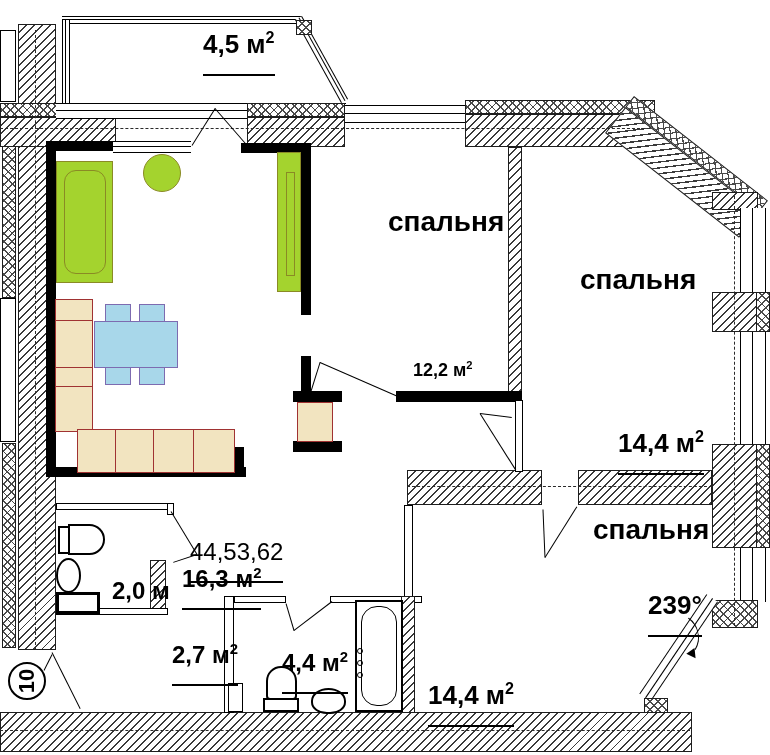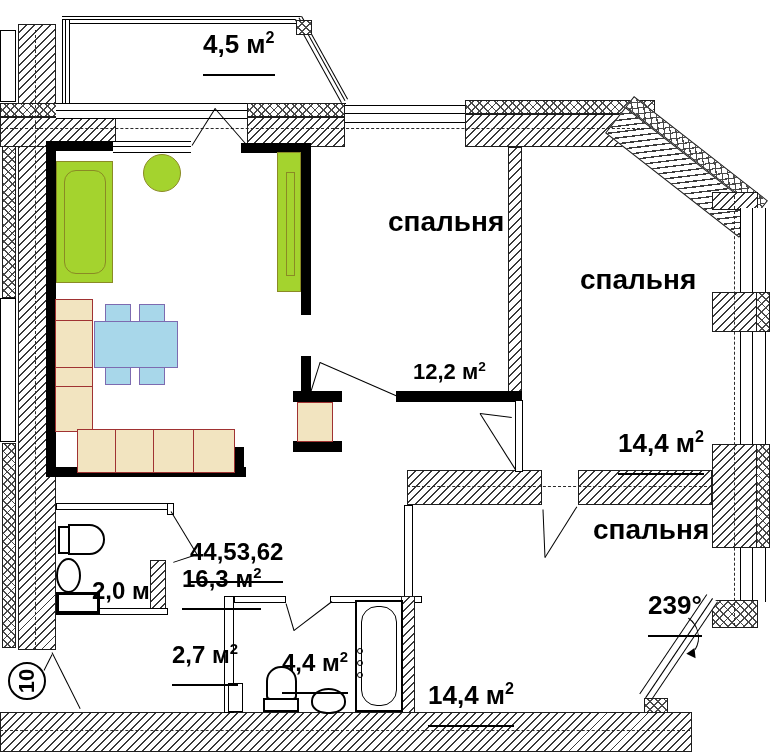--- a/index.html
+++ b/index.html
@@ -166,45 +166,45 @@
 
   <div class="a" style="left:655px;top:614px;width:44px;height:46px;border:1.7px solid transparent;border-right-color:#000;border-radius:50%;transform:rotate(-12deg);"></div>
   <div class="a" style="left:688px;top:650px;width:0;height:0;border-top:9px solid #000;border-left:5px solid transparent;border-right:5px solid transparent;transform:rotate(-35deg);"></div>
 
   <div class="lbl" style="left:203px;top:29px;font-size:26px;">
     <span class="u"><span>4,5 м</span><sup>2</sup></span>
   </div>
   <div class="lbl" style="left:388px;top:208px;font-size:28px;">
     <span>спальня</span>
   </div>
-  <div class="lbl" style="left:413px;top:360px;font-size:22px;text-align:center;">
+  <div class="lbl" style="left:413px;top:360px;font-size:18px;text-align:center;">
     <span class="u"><span>12,2 м</span><sup>2</sup></span>
   </div>
   <div class="lbl" style="left:580px;top:266px;font-size:28px;">
     <span>спальня</span>
   </div>
   <div class="lbl" style="left:618px;top:428px;font-size:26px;">
     <span class="u"><span>14,4 м</span><sup>2</sup></span>
   </div>
   <div class="lbl" style="left:593px;top:516px;font-size:28px;">
     <span>спальня</span>
   </div>
   <div class="lbl" style="left:428px;top:680px;font-size:26px;">
     <span class="u"><span>14,4 м</span><sup>2</sup></span>
   </div>
   <div class="lbl" style="left:648px;top:592px;font-size:26px;">
     <span class="u">239°</span>
   </div>
-  <div class="lbl" style="left:190px;top:540px;font-size:24px;font-weight:700;">
+  <div class="lbl" style="left:190px;top:540px;font-size:24px;font-weight:400;">
     <span class="u">44,53,62</span>
   </div>
   <div class="lbl" style="left:182px;top:566px;font-size:24px;">
     <span class="u"><span>16,3 м</span><sup>2</sup></span>
   </div>
-  <div class="lbl" style="left:92px;top:579px;font-size:24px;">
+  <div class="lbl" style="left:112px;top:579px;font-size:24px;">
     <span>2,0 м</span>
   </div>
   <div class="lbl" style="left:172px;top:642px;font-size:24px;">
     <span class="u"><span>2,7 м</span><sup>2</sup></span>
   </div>
   <div class="lbl" style="left:282px;top:650px;font-size:24px;">
     <span class="u"><span>4,4 м</span><sup>2</sup></span>
   </div>
 
 </div>

